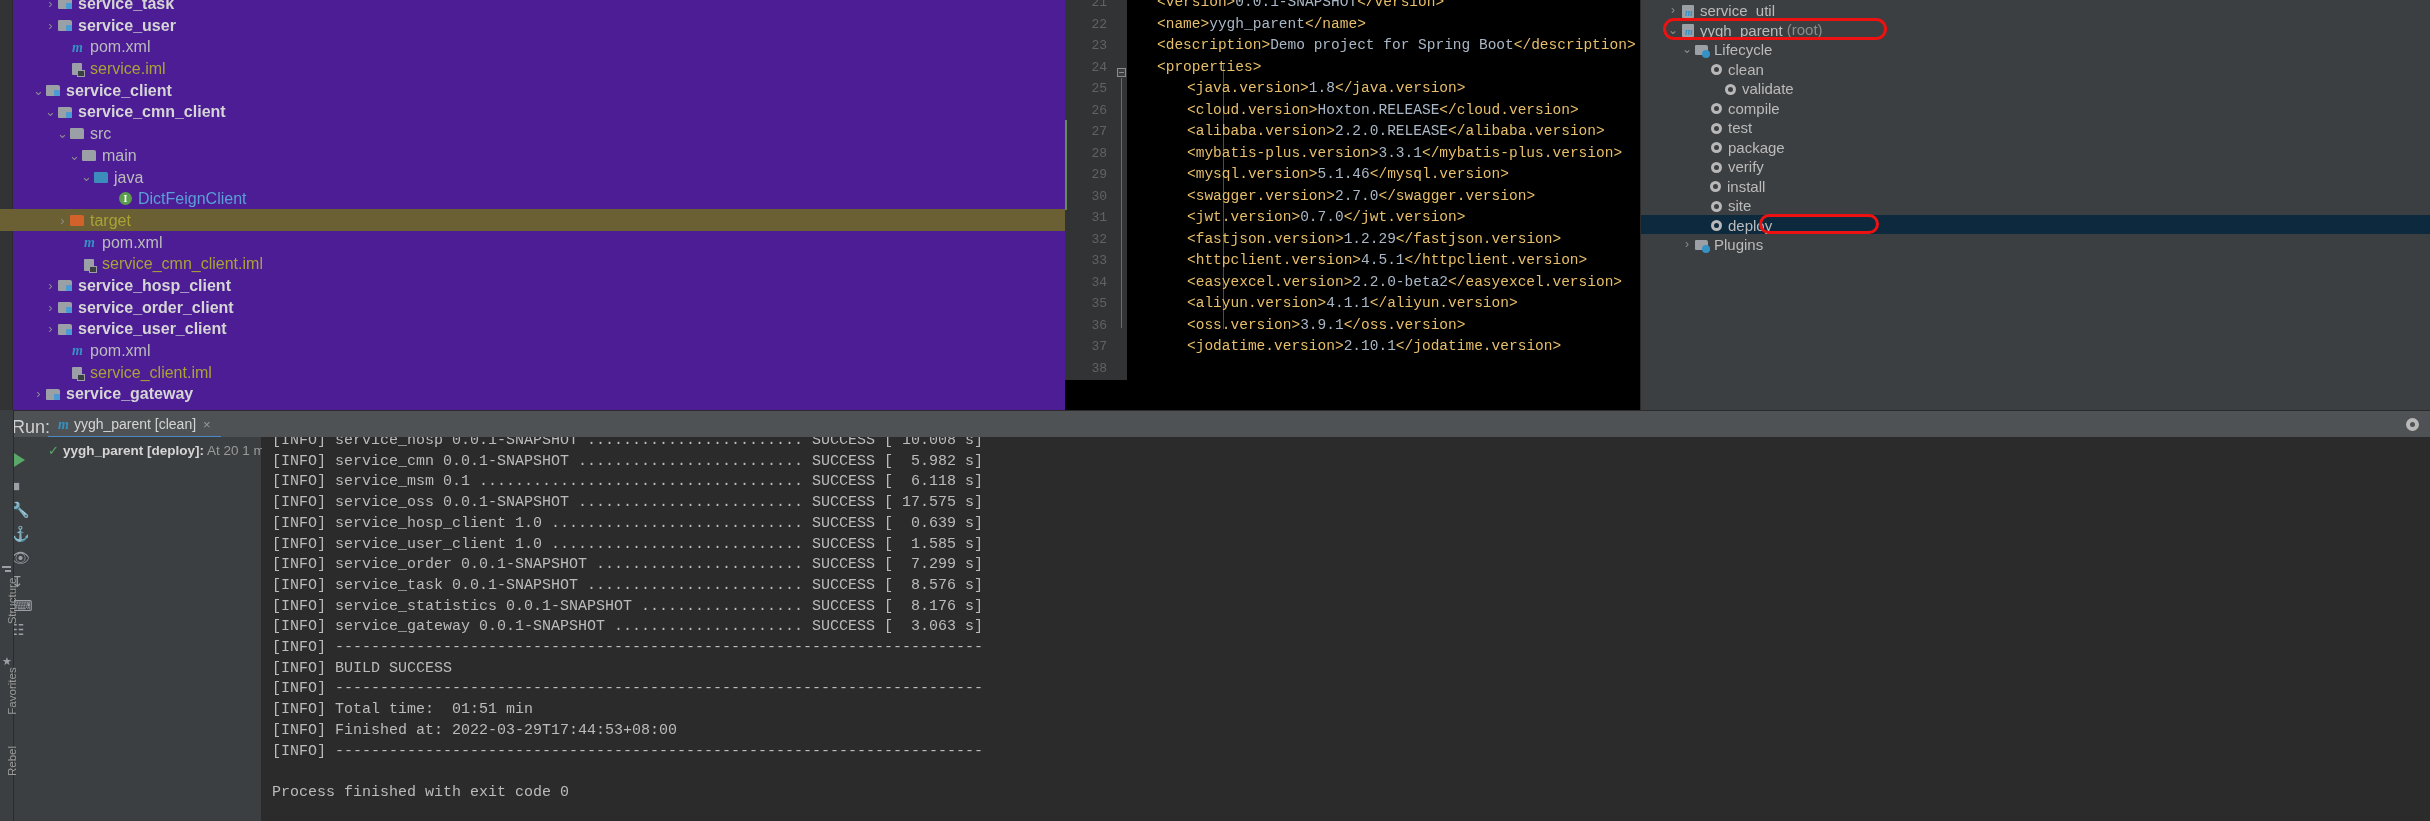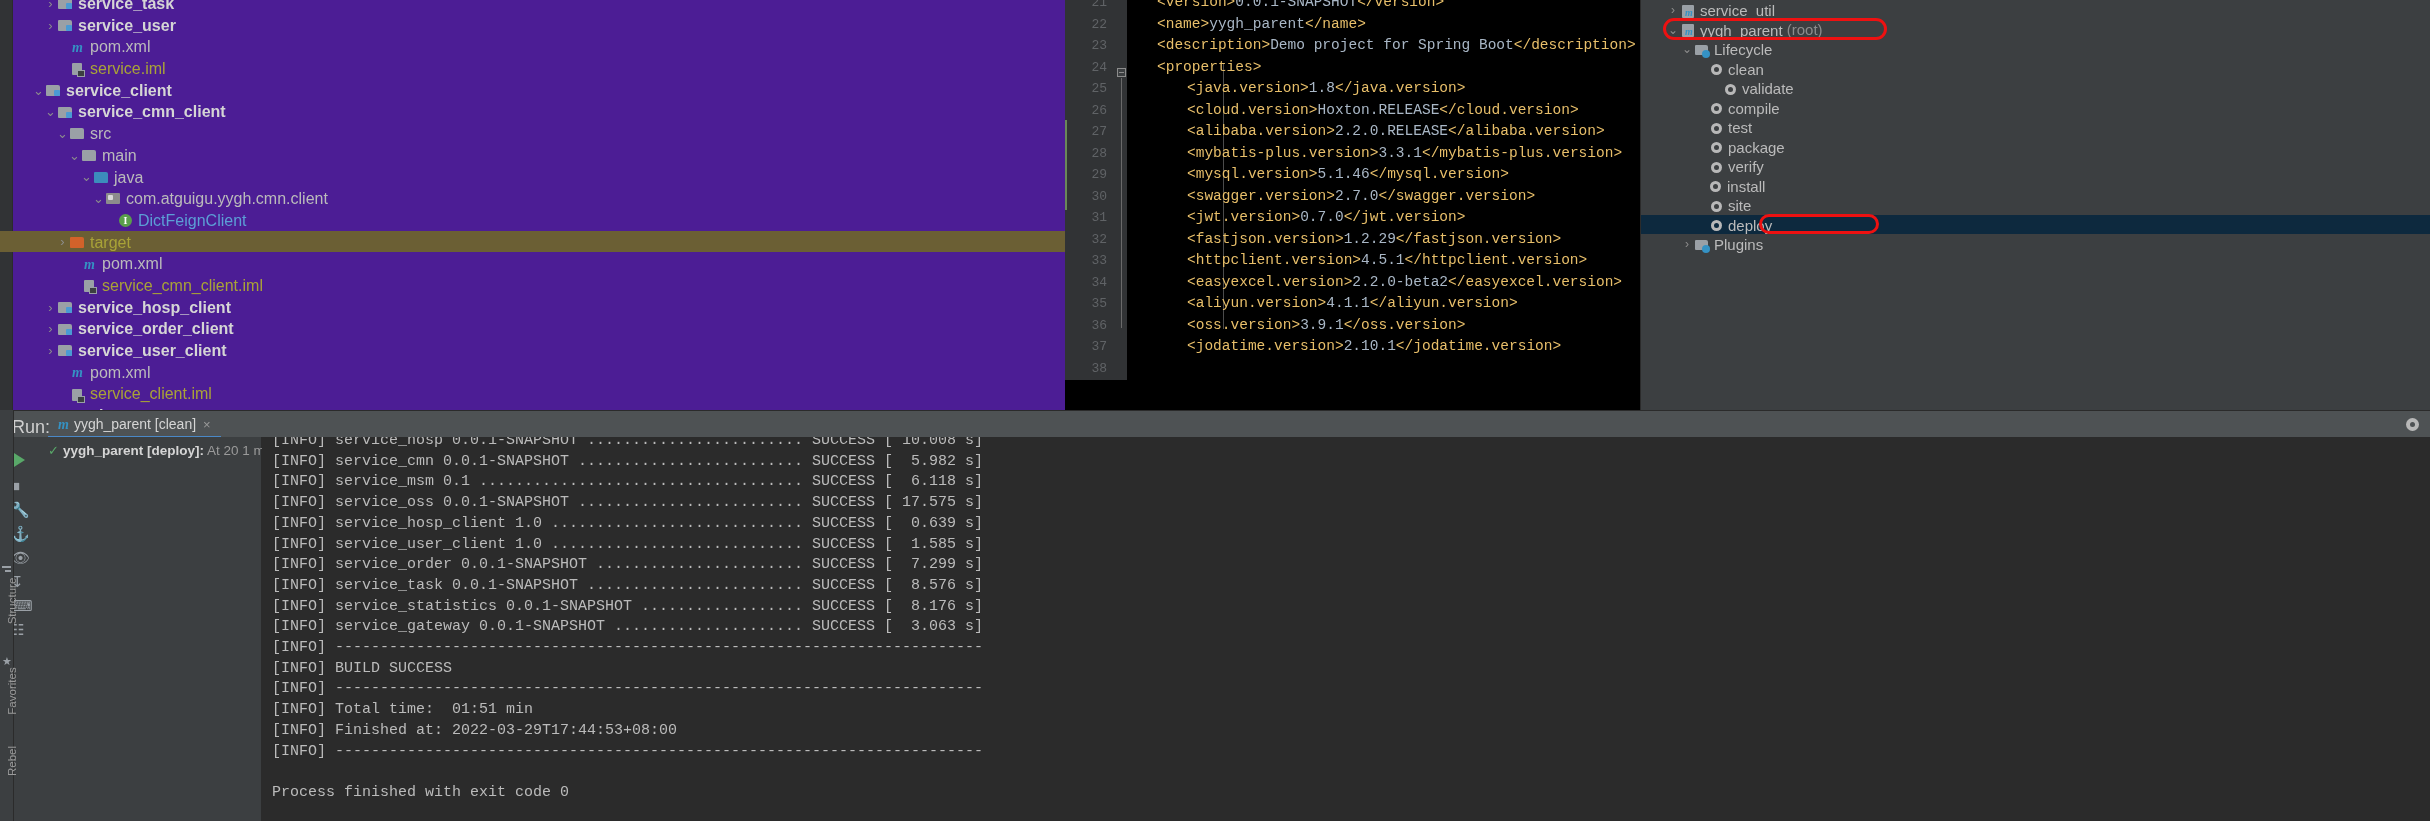--- a/index.html
+++ b/index.html
@@ -263,21 +263,20 @@
     <div id="tree-rows">
         <div class="tree-row" style="top: 0px; padding-left: 44px; margin-top: -8px;"><span class="arrow">›</span><span class="t-icon ic-module"></span><span class="t-label bold">service_task</span></div>
         <div class="tree-row" style="top: 0px; padding-left: 44px;"><span class="arrow">›</span><span class="t-icon ic-module"></span><span class="t-label bold">service_user</span></div>
         <div class="tree-row" style="top: 0px; padding-left: 56px;"><span class="arrow none"></span><span class="t-icon ic-maven">m</span><span class="t-label plain">pom.xml</span></div>
         <div class="tree-row" style="top: 0px; padding-left: 56px;"><span class="arrow none"></span><span class="t-icon ic-iml"></span><span class="t-label olive">service.iml</span></div>
         <div class="tree-row" style="top: 0px; padding-left: 32px;"><span class="arrow">⌄</span><span class="t-icon ic-module"></span><span class="t-label bold">service_client</span></div>
         <div class="tree-row" style="top: 0px; padding-left: 44px;"><span class="arrow">⌄</span><span class="t-icon ic-module"></span><span class="t-label bold">service_cmn_client</span></div>
         <div class="tree-row" style="top: 0px; padding-left: 56px;"><span class="arrow">⌄</span><span class="t-icon ic-folder"></span><span class="t-label plain">src</span></div>
         <div class="tree-row" style="top: 0px; padding-left: 68px;"><span class="arrow">⌄</span><span class="t-icon ic-folder"></span><span class="t-label plain">main</span></div>
         <div class="tree-row" style="top: 0px; padding-left: 80px;"><span class="arrow">⌄</span><span class="t-icon ic-srcfolder"></span><span class="t-label plain">java</span></div>
-        <div class="tree-row" style="top: 0px; padding-left: 92px;"><span class="arrow">⌄</span><span class="t-icon ic-package"></span><span class="t-label plain">com.atguigu.yygh.cmn.client</span></div>
         <div class="tree-row" style="top: 0px; padding-left: 104px;"><span class="arrow none"></span><span class="t-icon ic-interface"></span><span class="t-label lblue">DictFeignClient</span></div>
         <div class="tree-row sel-target" style="top: 0px; padding-left: 56px;"><span class="arrow">›</span><span class="t-icon ic-targetfolder"></span><span class="t-label olive">target</span></div>
         <div class="tree-row" style="top: 0px; padding-left: 68px;"><span class="arrow none"></span><span class="t-icon ic-maven">m</span><span class="t-label plain">pom.xml</span></div>
         <div class="tree-row" style="top: 0px; padding-left: 68px;"><span class="arrow none"></span><span class="t-icon ic-iml"></span><span class="t-label olive">service_cmn_client.iml</span></div>
         <div class="tree-row" style="top: 0px; padding-left: 44px;"><span class="arrow">›</span><span class="t-icon ic-module"></span><span class="t-label bold">service_hosp_client</span></div>
         <div class="tree-row" style="top: 0px; padding-left: 44px;"><span class="arrow">›</span><span class="t-icon ic-module"></span><span class="t-label bold">service_order_client</span></div>
         <div class="tree-row" style="top: 0px; padding-left: 44px;"><span class="arrow">›</span><span class="t-icon ic-module"></span><span class="t-label bold">service_user_client</span></div>
         <div class="tree-row" style="top: 0px; padding-left: 56px;"><span class="arrow none"></span><span class="t-icon ic-maven">m</span><span class="t-label plain">pom.xml</span></div>
         <div class="tree-row" style="top: 0px; padding-left: 56px;"><span class="arrow none"></span><span class="t-icon ic-iml"></span><span class="t-label olive">service_client.iml</span></div>
         <div class="tree-row" style="top: 0px; padding-left: 32px;"><span class="arrow">›</span><span class="t-icon ic-module"></span><span class="t-label bold">service_gateway</span></div>

